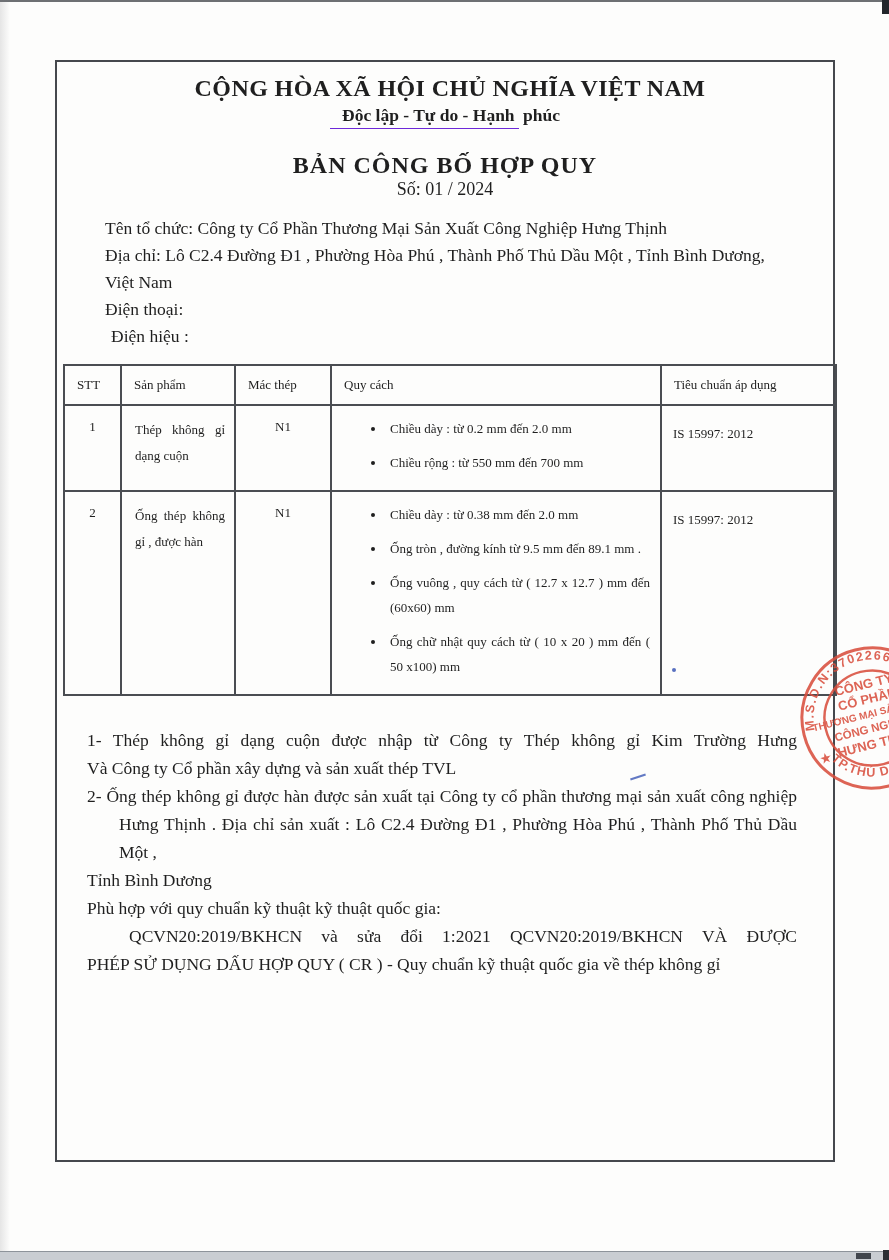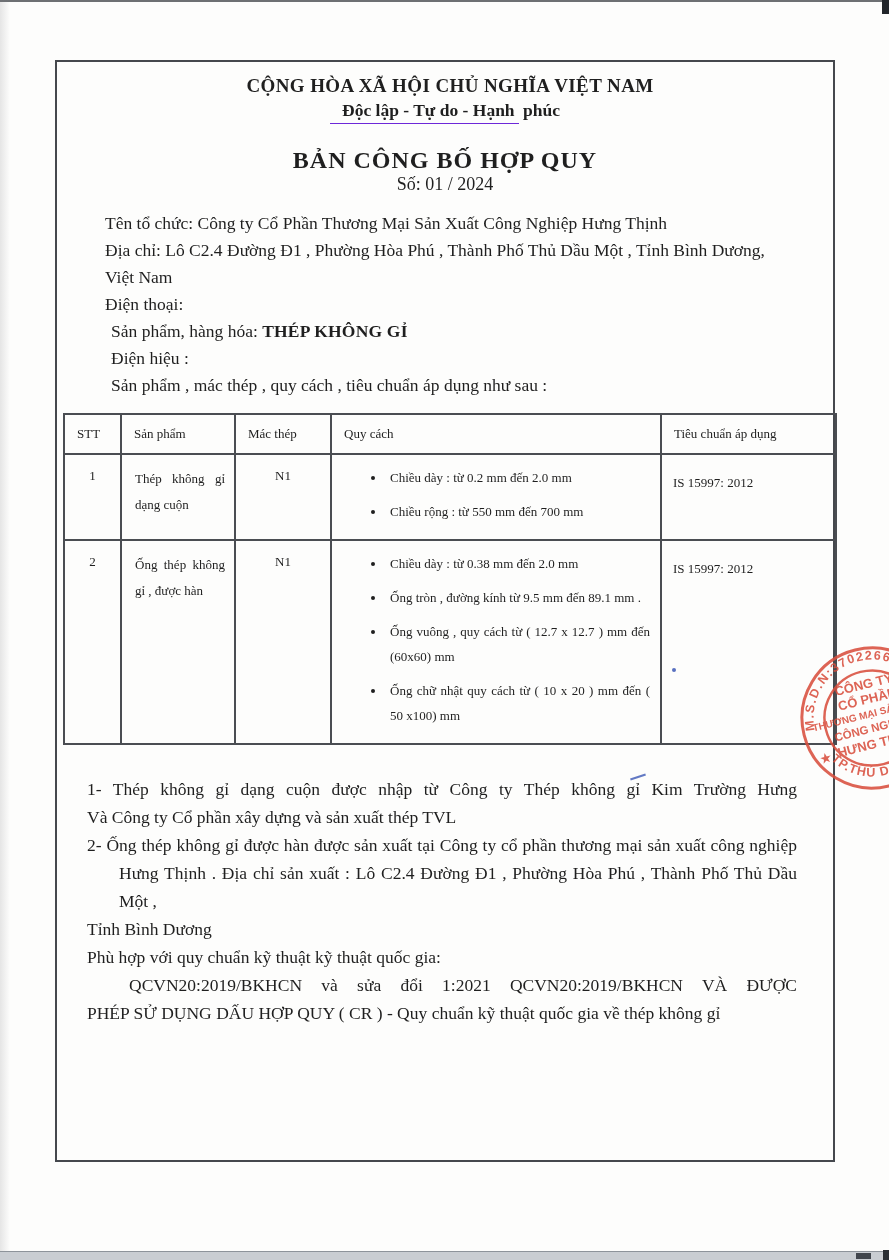--- a/index.html
+++ b/index.html
@@ -13,21 +13,21 @@
   .scan-top-corner { position:absolute; top:0; right:0; width:7px; height:14px; background:#22262b; }
   .scan-left   { position:absolute; top:0; left:0; bottom:0; width:10px;
                  background:linear-gradient(to right, rgba(120,120,125,.18), rgba(120,120,125,0)); }
   .scan-bottom { position:absolute; bottom:0; left:0; right:0; height:8px; background:#c9cdd2; border-top:1px solid #8d939a; }
   .scan-bottom-notch { position:absolute; bottom:1px; left:856px; width:15px; height:6px; background:#41464d; }
   .scan-bottom-corner { position:absolute; bottom:0; right:0; width:6px; height:10px; background:#2a2e33; }
 
   .frame { position:absolute; left:55px; top:60px; width:776px; height:1098px;
            border:2px solid #45484d; }
 
-  .nat-line1 { text-align:center; font-weight:bold; font-size:19px; letter-spacing:.4px; margin-top:13px;padding-left:10px; }
+  .nat-line1 { text-align:center; font-weight:bold; font-size:24px; letter-spacing:.4px; margin-top:13px;padding-left:10px; }
   .nat-line2 { text-align:center; font-weight:bold; font-size:17.5px; margin-top:3px; }
   .nat-line2 .u { display:inline-block; border-bottom:1px solid #6d28d9; padding:0 4px 2px 12px; }
   .doc-title { text-align:center; font-weight:bold; font-size:24px; letter-spacing:1px; margin-top:23px; }
   .doc-no    { text-align:center; font-size:18px; }
 
   .lead { margin:15px 40px 0 48px; font-size:17.5px; line-height:27px; }
   .lead p { margin:0; }
   .addr  { max-width:676px; }
   .phone { margin-top:7px; }
   .prod  { margin-top:9px; padding-left:6px; }
@@ -78,23 +78,21 @@
     <div class="nat-line1">CỘNG HÒA XÃ HỘI CHỦ NGHĨA VIỆT NAM</div>
     <div class="nat-line2"><span class="u">Độc lập - Tự do - Hạnh</span><span> phúc</span></div>
 
     <div class="doc-title">BẢN CÔNG BỐ HỢP QUY</div>
     <div class="doc-no">Số: 01 / 2024</div>
 
     <div class="lead">
       <p>Tên tổ chức: Công ty Cổ Phần Thương Mại Sản Xuất Công Nghiệp Hưng Thịnh</p>
       <p class="addr">Địa chỉ: Lô C2.4 Đường Đ1 , Phường Hòa Phú , Thành Phố Thủ Dầu Một , Tỉnh Bình Dương, Việt Nam</p>
       <p class="phone">Điện thoại:</p>
-      <p class="prod"><span>Sản phẩm, hàng hóa: </span><b>THÉP KHÔNG GỈ</b></p>
       <p class="brand">Điện hiệu :</p>
-      <p class="intro">Sản phẩm , mác thép , quy cách , tiêu chuẩn áp dụng như sau :</p>
     </div>
 
     <table class="spec">
       <colgroup>
         <col style="width:57px">
           <col style="width:114px">
           <col style="width:96px">
           <col style="width:330px">
           <col style="width:175px">
       </colgroup>

